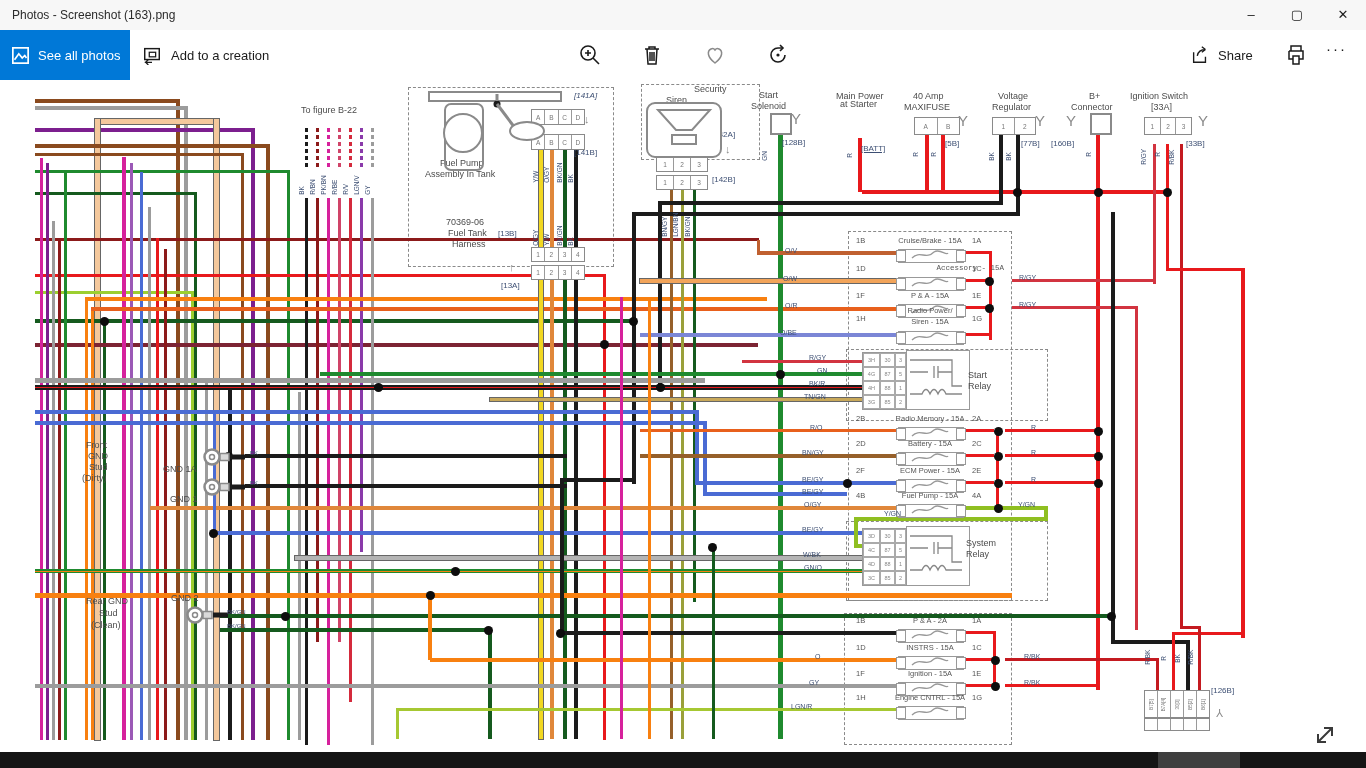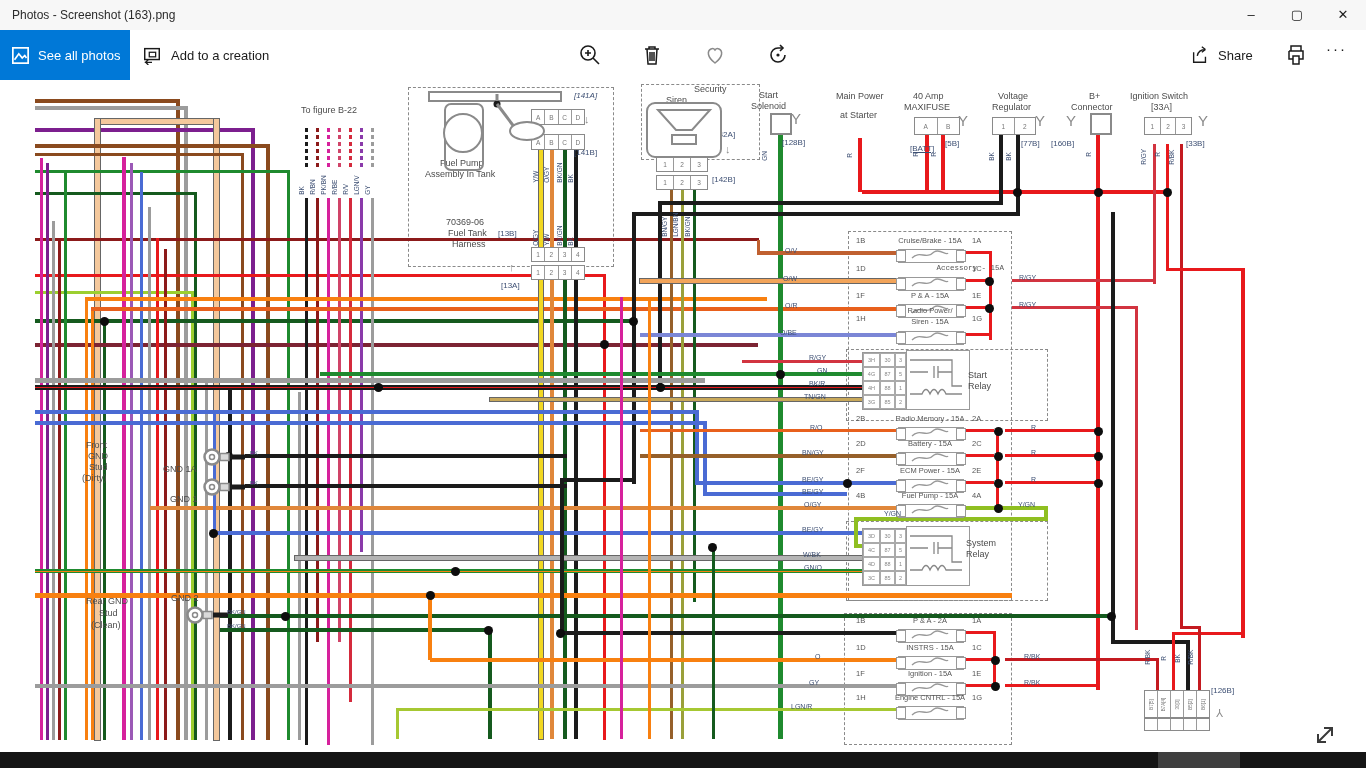--- a/index.html
+++ b/index.html
@@ -544,21 +544,21 @@
       <div class="lbl t1" style="left: 440px; top: 159px;">Fuel Pump</div>
       <div class="lbl t1" style="left: 425px; top: 170px;">Assembly In Tank</div>
       <div class="lbl t1" style="left: 446px; top: 218px;">70369-06</div>
       <div class="lbl t1" style="left: 448px; top: 229px;">Fuel Tank</div>
       <div class="lbl t1" style="left: 452px; top: 240px;">Harness</div>
       <div class="lbl t1" style="left: 670px; top: 85px; margin-left: 24px;">Security</div>
       <div class="lbl t1" style="left: 666px; top: 96px;">Siren</div>
       <div class="lbl t1" style="left: 759px; top: 91px;">Start</div>
       <div class="lbl t1" style="left: 751px; top: 102px;">Solenoid</div>
       <div class="lbl t1" style="left: 836px; top: 92px;">Main Power</div>
-      <div class="lbl t1" style="left: 840px; top: 111px;">at Starter</div>
+      <div class="lbl t1" style="left: 840px; top: 100px;">at Starter</div>
       <div class="lbl t1" style="left: 913px; top: 92px;">40 Amp</div>
       <div class="lbl t1" style="left: 904px; top: 103px;">MAXIFUSE</div>
       <div class="lbl t1" style="left: 998px; top: 92px;">Voltage</div>
       <div class="lbl t1" style="left: 992px; top: 103px;">Regulator</div>
       <div class="lbl t1" style="left: 1089px; top: 92px;">B+</div>
       <div class="lbl t1" style="left: 1071px; top: 103px;">Connector</div>
       <div class="lbl t1" style="left: 1130px; top: 92px;">Ignition Switch</div>
       <div class="lbl t1" style="left: 1151px; top: 103px;">[33A]</div>
       <div class="lbl t1" style="left: 86px; top: 441px;">Front</div>
       <div class="lbl t1" style="left: 88px; top: 452px;">GND</div>
@@ -576,21 +576,21 @@
       <div class="lbl t1" style="left: 966px; top: 550px;">Relay</div>
       <div class="lbl t8" style="left: 448px; top: 123px;">Fuel</div>
       <div class="lbl t8" style="left: 445px; top: 130px;">Pump</div>
       <div class="lbl t4" style="left: 574px; top: 92px; font-style: italic;">[141A]</div>
       <div class="lbl t4" style="left: 574px; top: 149px;">[141B]</div>
       <div class="lbl t4" style="left: 498px; top: 230px;">[13B]</div>
       <div class="lbl t4" style="left: 501px; top: 282px;">[13A]</div>
       <div class="lbl t4" style="left: 712px; top: 131px;">[142A]</div>
       <div class="lbl t4" style="left: 712px; top: 176px;">[142B]</div>
       <div class="lbl t4" style="left: 782px; top: 139px;">[128B]</div>
-      <div class="lbl t4" style="left: 910px; top: 145px; text-decoration: underline;">[BATT]</div>
+      <div class="lbl t4" style="left: 861px; top: 145px; text-decoration: underline;">[BATT]</div>
       <div class="lbl t4" style="left: 945px; top: 140px;">[5B]</div>
       <div class="lbl t4" style="left: 1021px; top: 140px;">[77B]</div>
       <div class="lbl t4" style="left: 1051px; top: 140px;">[160B]</div>
       <div class="lbl t4" style="left: 1186px; top: 140px;">[33B]</div>
       <div class="lbl t4" style="left: 1211px; top: 687px;">[126B]</div>
       <div class="lbl t0" style="left: 785px; top: 247px;">O/V</div>
       <div class="lbl t0" style="left: 783px; top: 275px;">O/W</div>
       <div class="lbl t0" style="left: 785px; top: 302px;">O/R</div>
       <div class="lbl t0" style="left: 780px; top: 329px;">O/BE</div>
       <div class="lbl t0" style="left: 809px; top: 354px;">R/GY</div>

